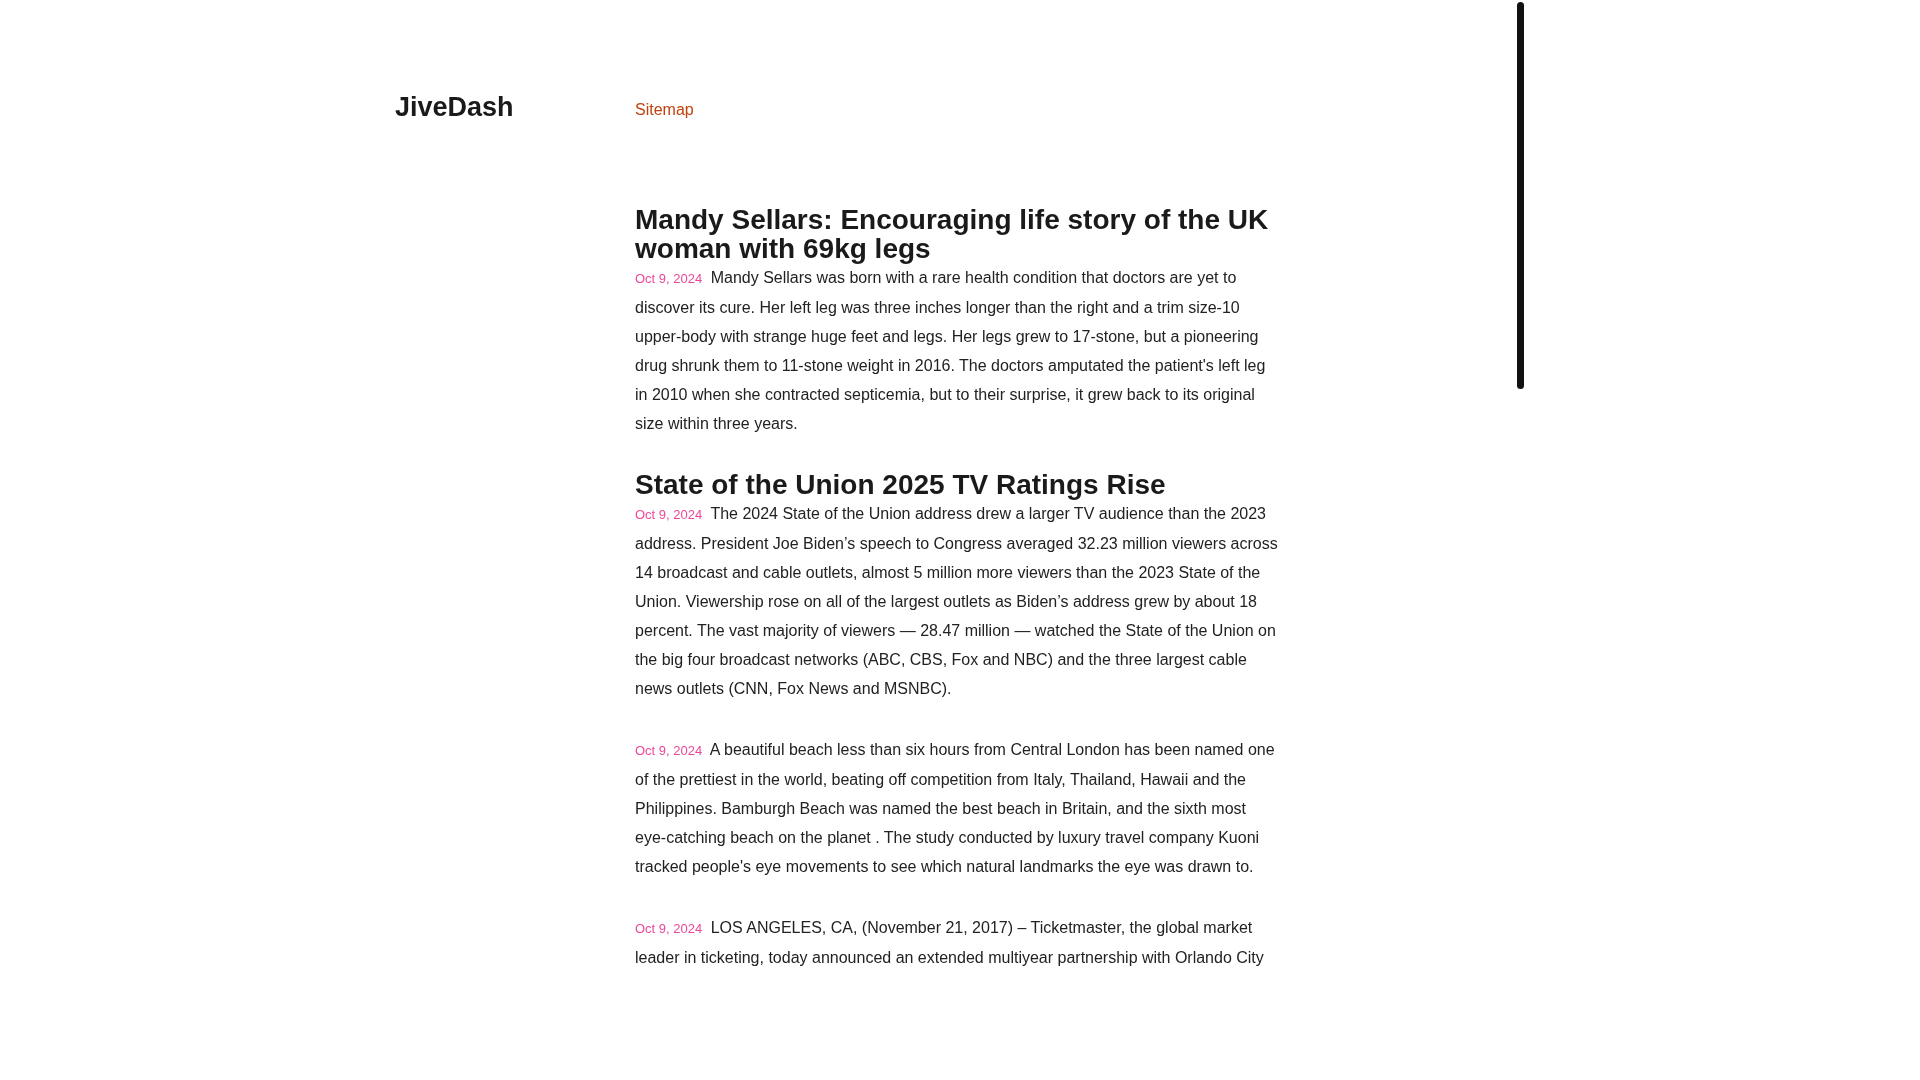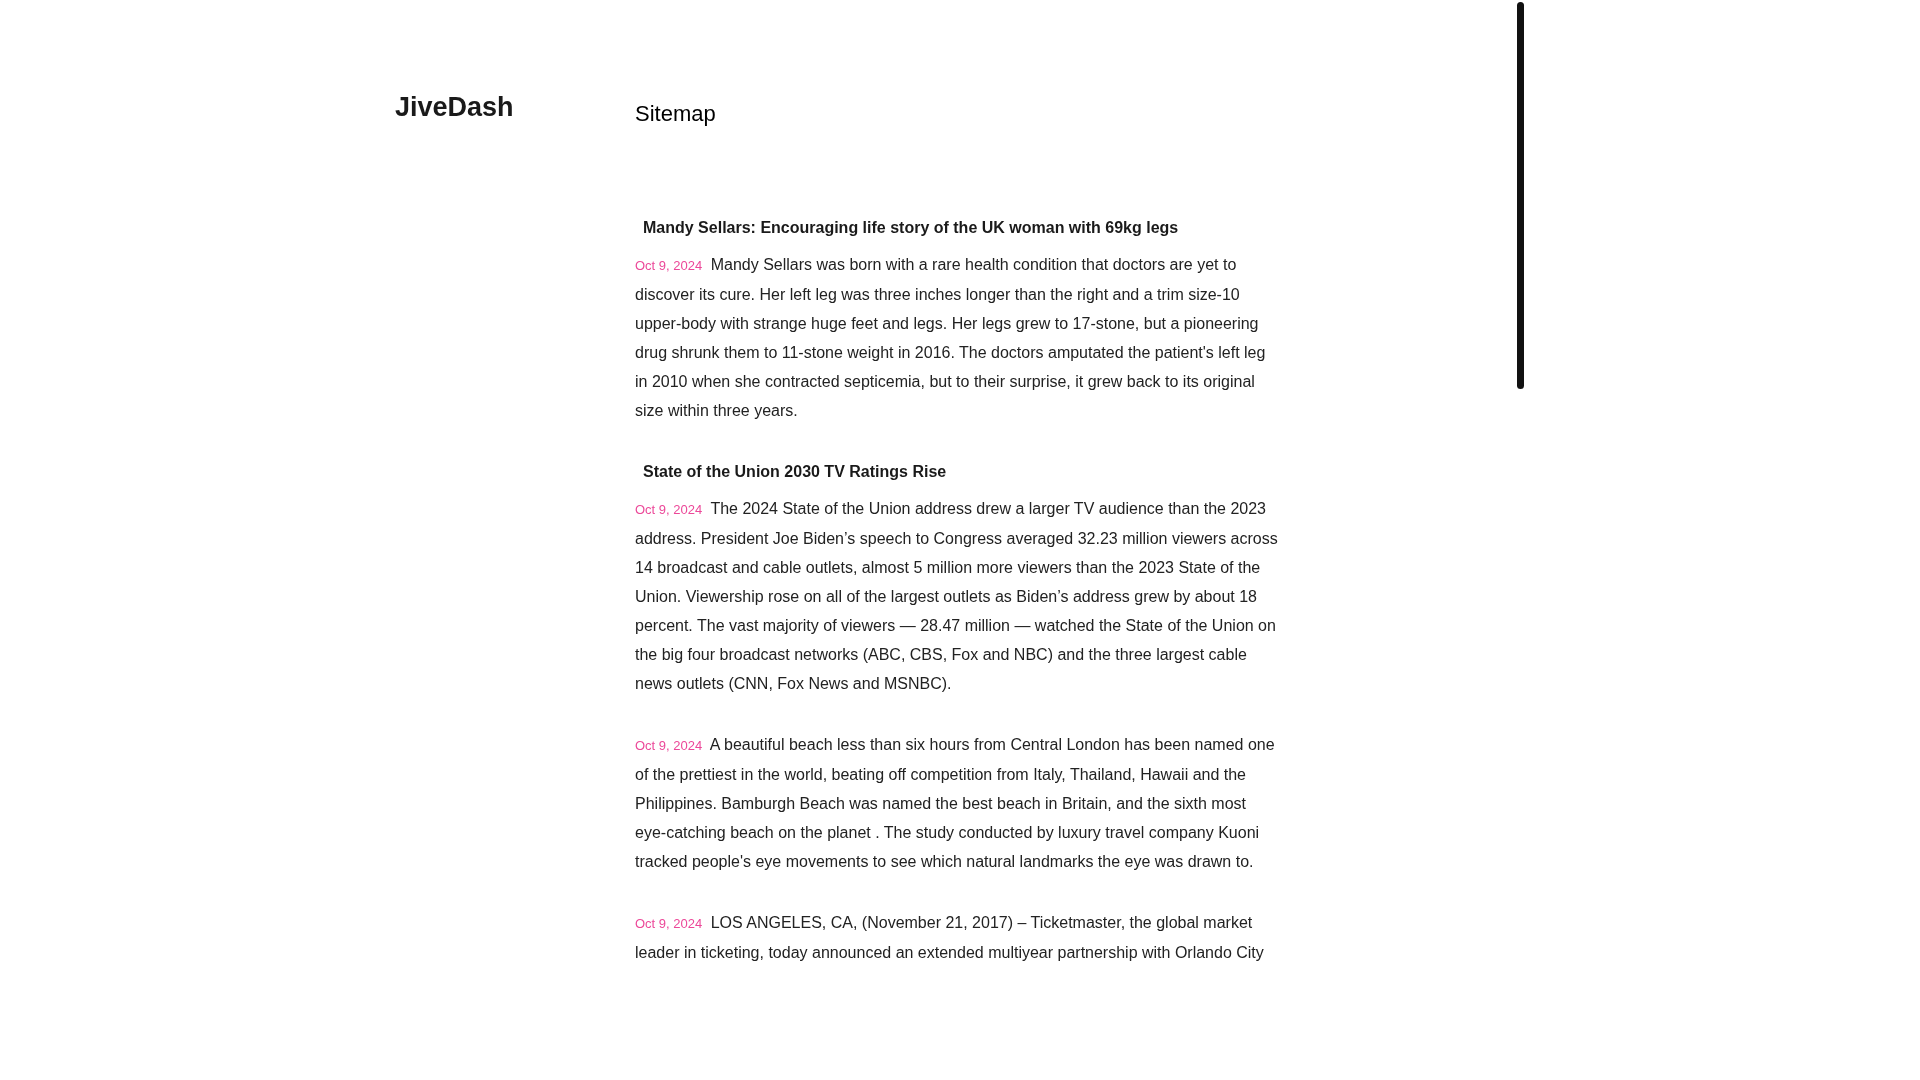--- a/index.html
+++ b/index.html
@@ -28,36 +28,36 @@
       text-decoration: none;
     }
     .nav {
       position: absolute;
       left: 635px;
       top: 101px;
       display: flex;
       gap: 24px;
     }
     .nav a {
-      font-size: 22px;
-      color: #000000;
+      font-size: 16px;
+      color: #c2410c;
       text-decoration: none;
     }
     .main {
       position: absolute;
       left: 635px;
       top: 205px;
       width: 643px;
     }
     .article {
       margin: 0 0 32px 0;
     }
     .article h2 {
-      margin: 8px;
-      font-size: 16px;
+      margin: 0;
+      font-size: 28px;
       line-height: 29px;
       font-weight: bold;
       color: #1a1a1a;
     }
     .article h2 a {
       color: inherit;
       text-decoration: none;
     }
     .article p {
       margin: 0;
@@ -106,21 +106,21 @@
         <a>Mandy Sellars: Encouraging life story of the UK woman with 69kg legs</a>
       </h2>
       <p>
         <span class="date">Oct 9, 2024</span>
         <span>Mandy Sellars was born with a rare health condition that doctors are yet to discover its cure. Her left leg was three inches longer than the right and a trim size-10 upper-body with strange huge feet and legs. Her legs grew to 17-stone, but a pioneering drug shrunk them to 11-stone weight in 2016. The doctors amputated the patient's left leg in 2010 when she contracted septicemia, but to their surprise, it grew back to its original size within three years.</span>
       </p>
     </article>
 
     <article class="article">
       <h2>
-        <a>State of the Union 2030 TV Ratings Rise</a>
+        <a>State of the Union 2025 TV Ratings Rise</a>
       </h2>
       <p>
         <span class="date">Oct 9, 2024</span>
         <span>The 2024 State of the Union address drew a larger TV audience than the 2023 address. President Joe Biden’s speech to Congress averaged 32.23 million viewers across 14 broadcast and cable outlets, almost 5 million more viewers than the 2023 State of the Union. Viewership rose on all of the largest outlets as Biden’s address grew by about 18 percent. The vast majority of viewers — 28.47 million — watched the State of the Union on the big four broadcast networks (ABC, CBS, Fox and NBC) and the three largest cable news outlets (CNN, Fox News and MSNBC).</span>
       </p>
     </article>
 
     <article class="article">
       <p>
         <span class="date">Oct 9, 2024</span>

